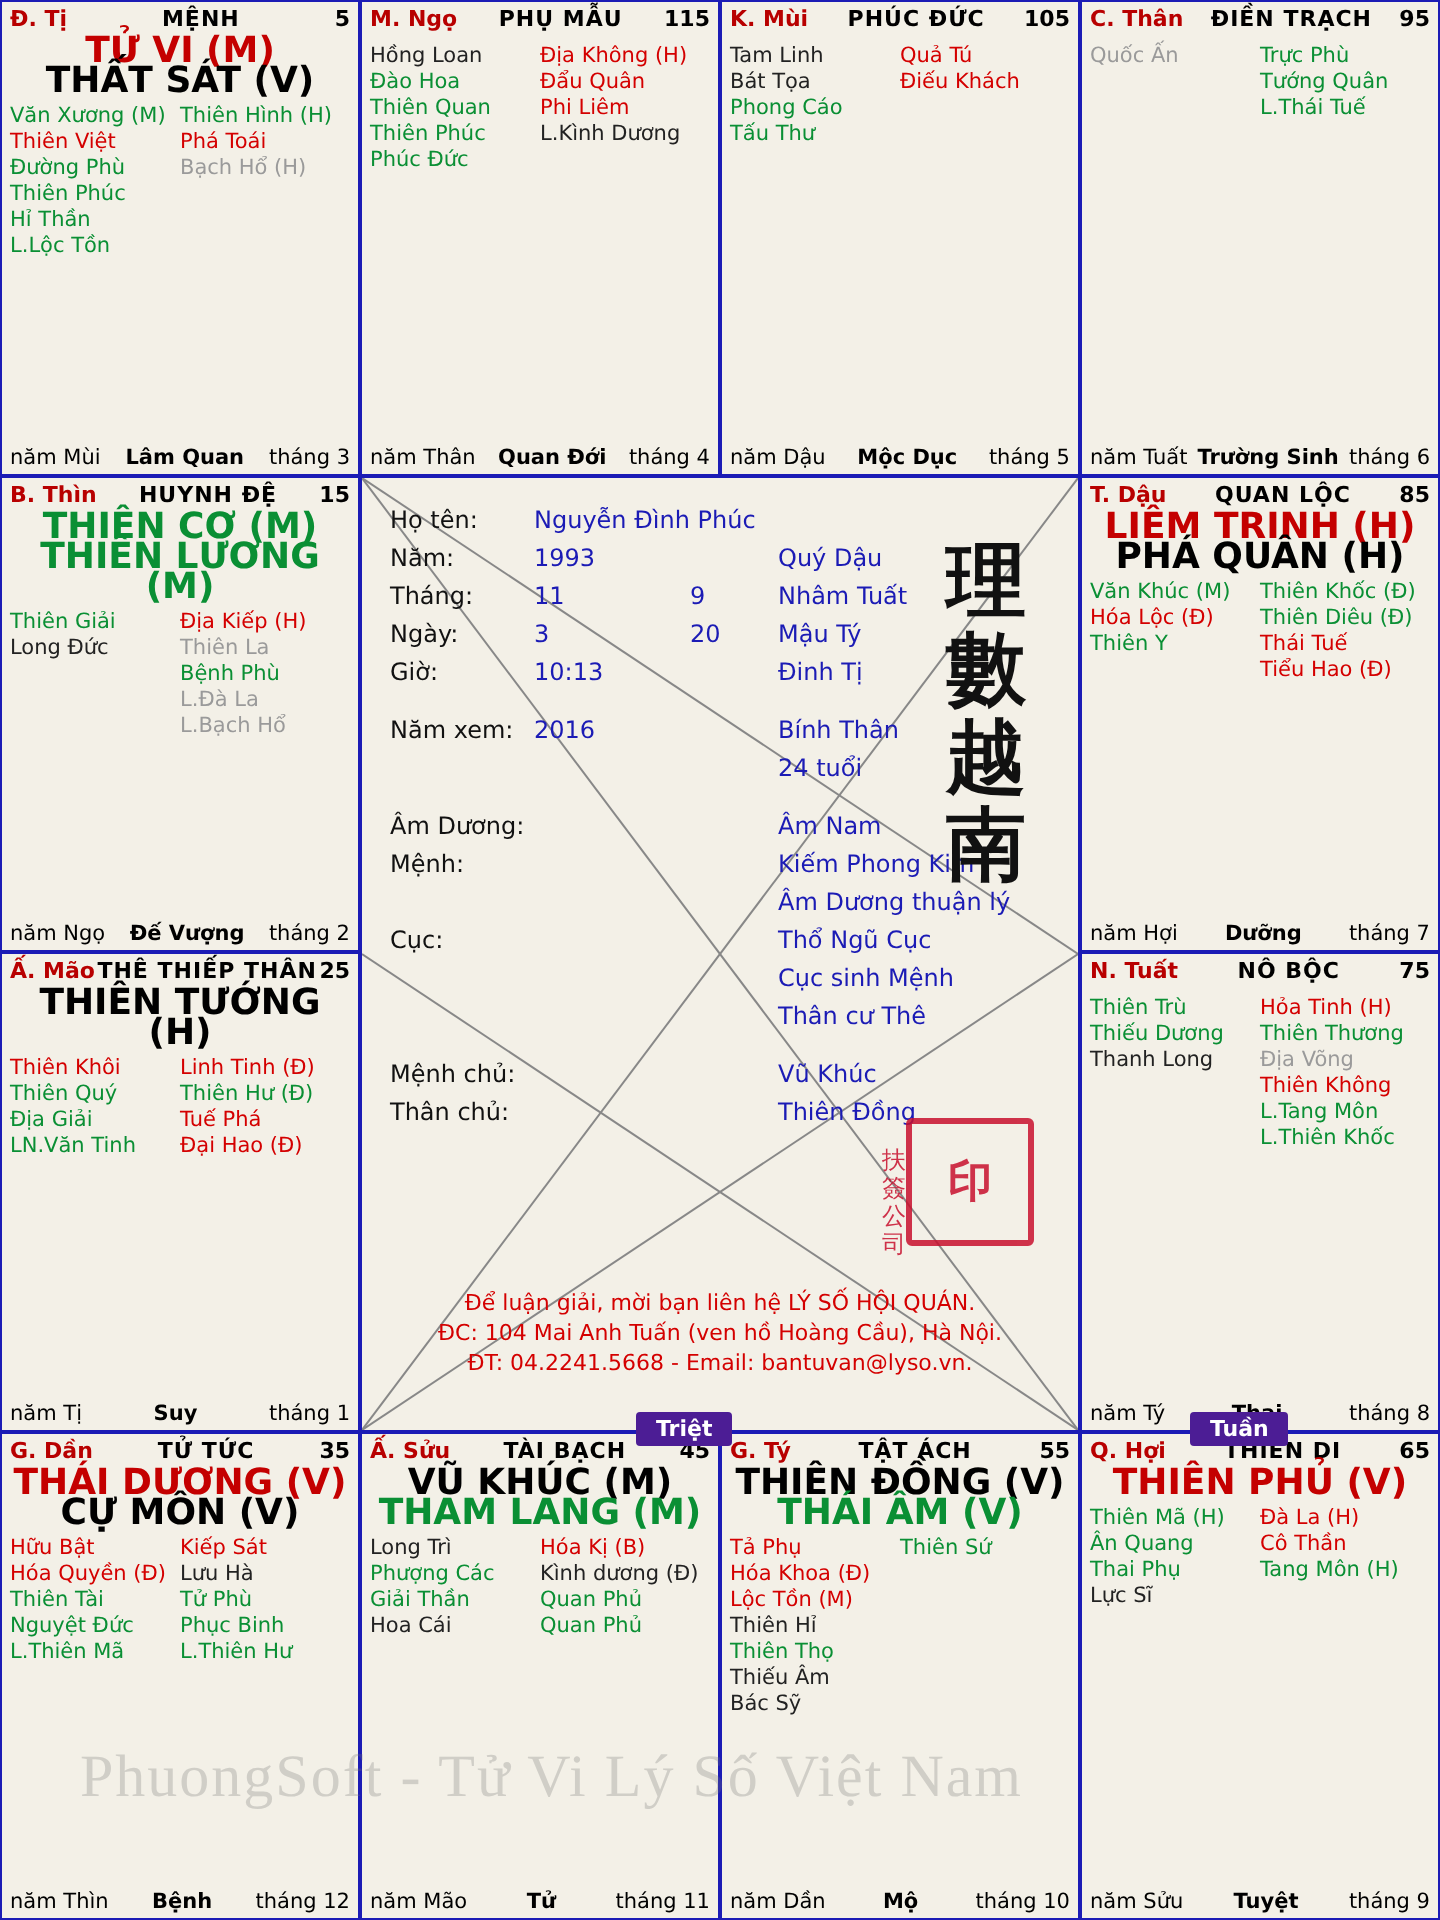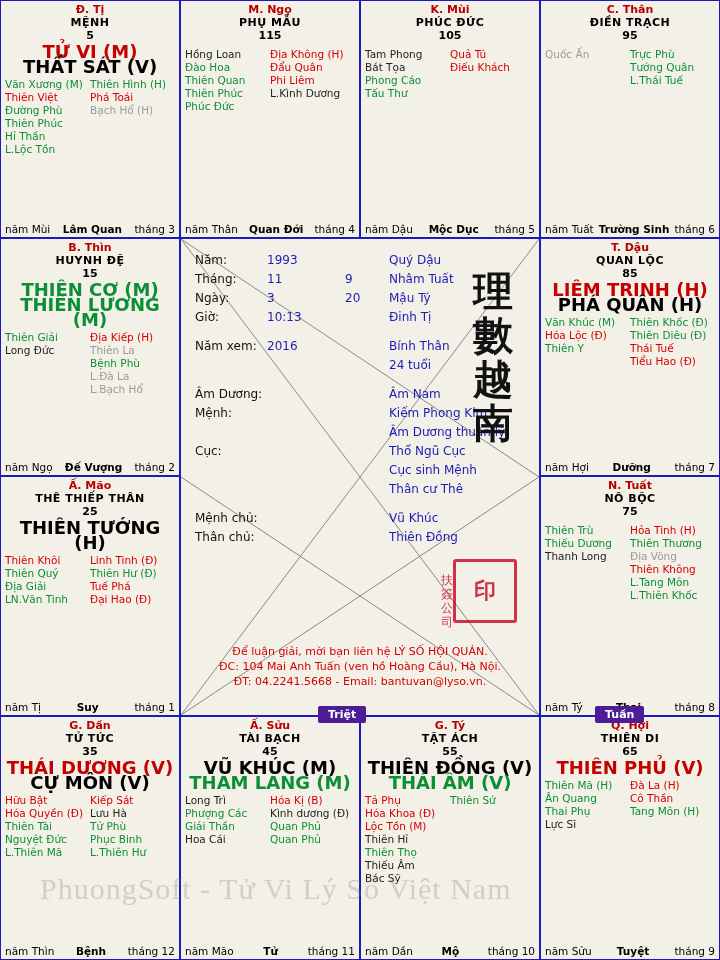--- a/index.html
+++ b/index.html
@@ -23,21 +23,21 @@
     border:1px solid #1b1bb5;
     box-sizing:border-box;
     position:relative;
     padding:0;
     overflow:hidden;
     background:#f3f0e7;
   }
   .cell .hdr{
     display:flex;justify-content:space-between;align-items:center;
     padding:2px 4px 0 4px;
-    font-size:11px;font-weight:bold;flex-direction:column;
+    font-size:11px;font-weight:bold;
   }
   .hdr .chi{color:#b80000;font-weight:bold;}
   .hdr .cung{color:#000;font-weight:bold;letter-spacing:.5px;}
   .hdr .num{color:#000;font-weight:bold;}
   .chinhtinh{
     text-align:center;font-weight:bold;font-size:18px;line-height:15px;
     margin-top:2px;
   }
   .ct-red{color:#c40000;}
   .ct-green{color:#0a8f34;}
@@ -185,21 +185,21 @@
 
   <div class="cell">
     <div class="hdr">
       <span class="chi">K. Mùi</span>
       <span class="cung">PHÚC ĐỨC</span>
       <span class="num">105</span>
     </div>
     <div class="chinhtinh"></div>
     <div class="cols">
       <div class="col">
-        <div class="black">Tam Phong</div>
+        <div class="black">Tam Linh</div>
         <div class="black">Bát Tọa</div>
         <div class="green">Phong Cáo</div>
         <div class="green">Tấu Thư</div>
       </div>
       <div class="col">
         <div class="red">Quả Tú</div>
         <div class="red">Điếu Khách</div>
       </div>
     </div>
     <div class="footer">
@@ -485,20 +485,24 @@
   <svg class="diag" viewBox="0 0 360 478" preserveAspectRatio="none">
     <line x1="0" y1="0" x2="360" y2="478" stroke="#888" stroke-width="1"></line>
     <line x1="360" y1="0" x2="0" y2="478" stroke="#888" stroke-width="1"></line>
     <line x1="0" y1="0" x2="360" y2="239" stroke="#888" stroke-width="1"></line>
     <line x1="0" y1="478" x2="360" y2="239" stroke="#888" stroke-width="1"></line>
     <line x1="0" y1="239" x2="360" y2="478" stroke="#888" stroke-width="1"></line>
   </svg>
 
   <div class="info">
     <div class="row">
+        <span class="lbl">Họ tên:</span>
+        <span class="vfull">Nguyễn Đình Phúc</span>
+      </div>
+    <div class="row">
         <span class="lbl">Năm:</span>
         <span class="v1">1993</span>
         <span class="v2"></span>
         <span class="v3">Quý Dậu</span>
       </div>
     <div class="row">
         <span class="lbl">Tháng:</span>
         <span class="v1">11</span>
         <span class="v2">9</span>
         <span class="v3">Nhâm Tuất</span>

